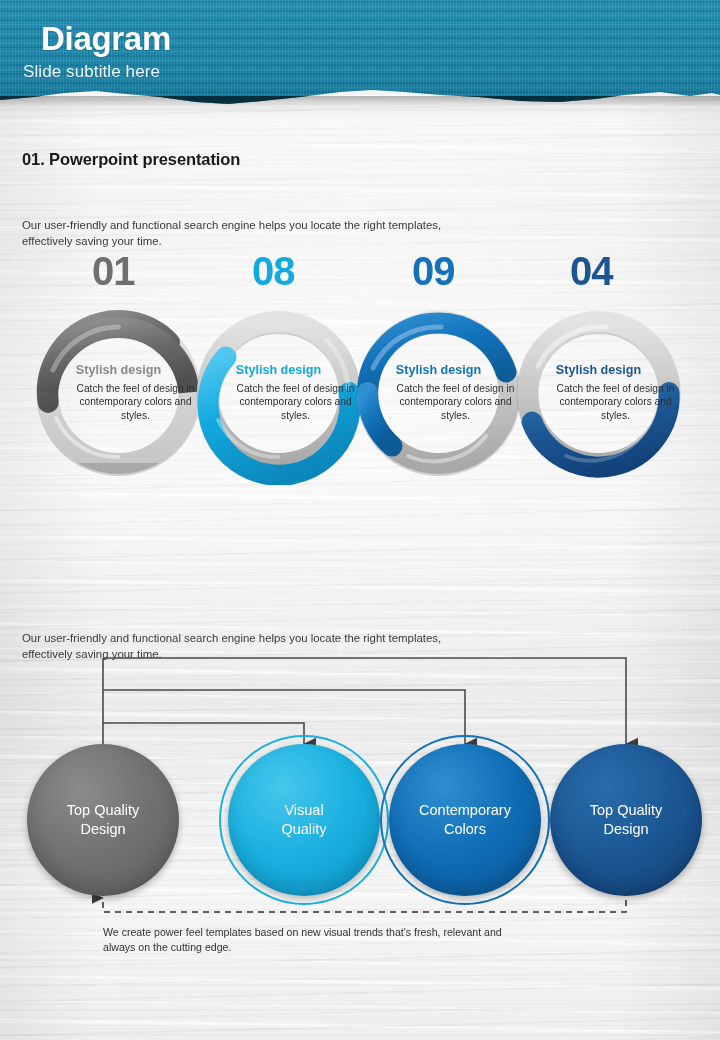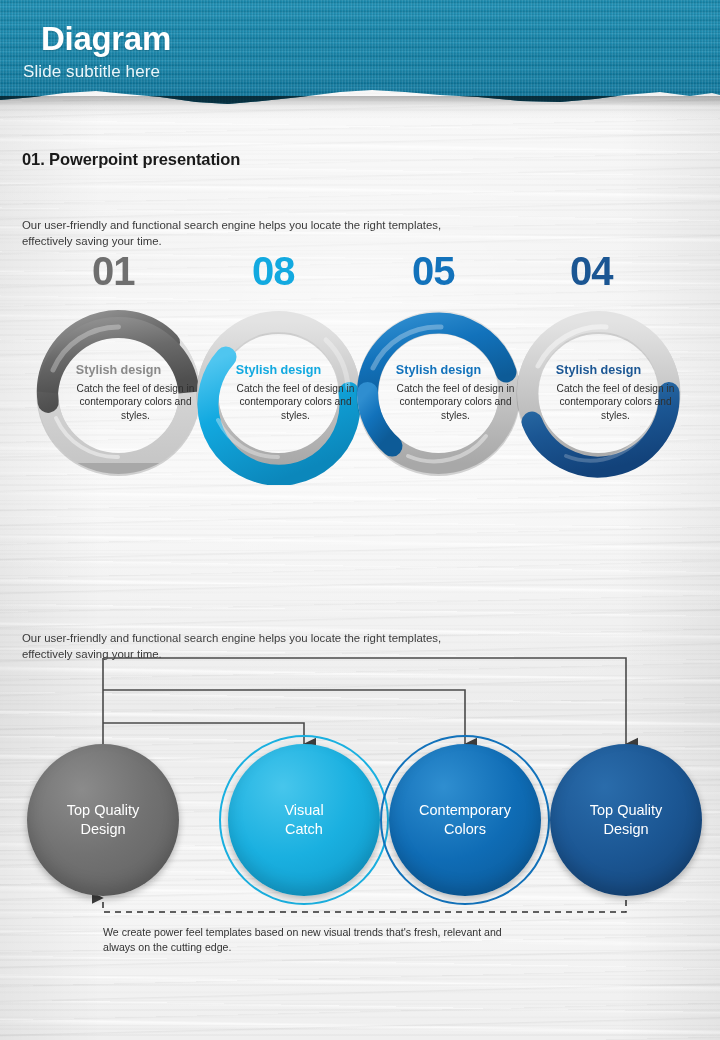--- a/index.html
+++ b/index.html
@@ -102,21 +102,21 @@
   </div>
   <div class="banner-shadow"></div>
   <div class="banner-title">Diagram</div>
   <div class="banner-sub">Slide subtitle here</div>
 
   <div class="sec-title" style="left:22px;top:150px;">01. Powerpoint presentation</div>
   <div class="sec-body" style="left:22px;top:177px;">Our user-friendly and functional search engine helps you locate the right templates, effectively saving your time.</div>
 
   <div class="num" style="left: 92px; top: 251px; color: rgb(111, 111, 111);">01</div>
   <div class="num" style="left: 252px; top: 251px; color: rgb(18, 169, 224);">08</div>
-  <div class="num" style="left: 412px; top: 251px; color: rgb(18, 114, 187);">05</div>
+  <div class="num" style="left: 412px; top: 251px; color: rgb(18, 114, 187);">09</div>
   <div class="num" style="left: 570px; top: 251px; color: rgb(27, 86, 147);">04</div>
 
   <div class="rings">
 
     <div class="ring" style="left:26px;z-index:1;">
       <svg width="185" height="185" viewBox="0 0 185 185">
         <defs>
           <linearGradient id="g1base" x1="0" y1="0" x2="0" y2="1">
             <stop offset="0" stop-color="#e3e3e3"></stop>
               <stop offset="50" stop-color="#c6c6c6"></stop>
@@ -252,21 +252,21 @@
           <span>Top Quality</span><br><span>Design</span>
         </span>
       </div>
     </div>
 
     <div class="circ-wrap" style="left:228px;top:104px;">
       <div class="circ-ring" style="border-color:#1ab0e0;"></div>
       <div class="circ" style="background:radial-gradient(circle at 36% 28%, #47c6ec 0%, #1ab0e0 48%, #0d93c4 100%);
                                box-shadow:0 3px 7px rgba(0,0,0,.26), inset 0 -8px 16px rgba(0,0,0,.14);">
         <span>
-          <span>Visual</span><br><span>Catch</span>
+          <span>Visual</span><br><span>Quality</span>
         </span>
       </div>
     </div>
 
     <div class="circ-wrap" style="left:389px;top:104px;">
       <div class="circ-ring" style="border-color:#1272bb;"></div>
       <div class="circ" style="background:radial-gradient(circle at 36% 28%, #2f8ed0 0%, #0f6cb5 50%, #0a5593 100%);
                                box-shadow:0 3px 7px rgba(0,0,0,.26), inset 0 -8px 16px rgba(0,0,0,.14);">
         <span>
           <span>Contemporary</span><br><span>Colors</span>

